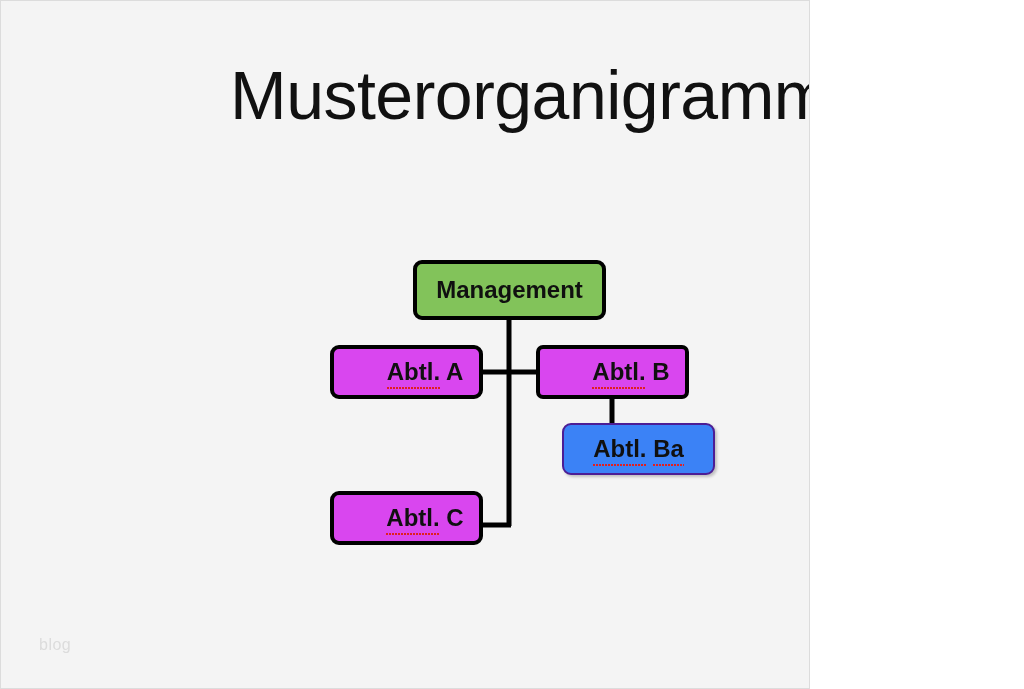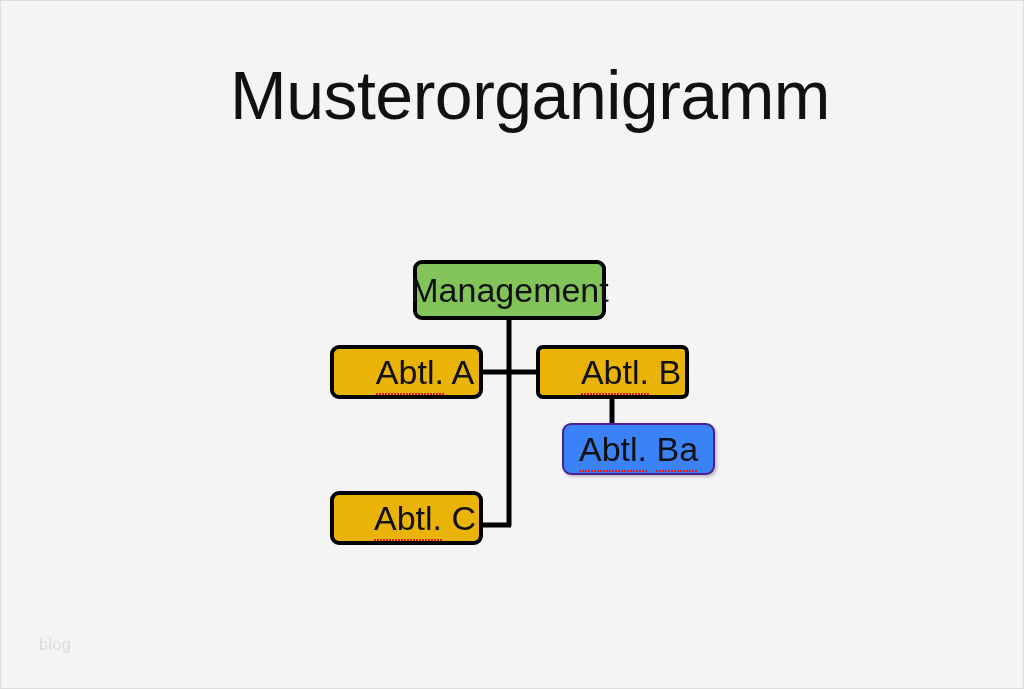--- a/index.html
+++ b/index.html
@@ -3,21 +3,21 @@
 <meta charset="utf-8">
 <style>
   html, body {
     margin: 0;
     padding: 0;
     background: #ffffff;
   }
 
   #canvas {
     position: relative;
-    width: 1024px;
+    width: 810px;
     height: 689px;
     background: #f4f4f4;
     box-sizing: border-box;
     border: 1px solid #dcdcdc;
     overflow: hidden;
     font-family: "Liberation Sans", sans-serif;
   }
 
   
   #title {
@@ -43,32 +43,32 @@
 
   
   .node {
     position: absolute;
     box-sizing: border-box;
     display: flex;
     align-items: center;
     justify-content: center;
     border-radius: 9px;
     color: #101010;
-    font-size: 34px;
-    font-weight: 400;
+    font-size: 24px;
+    font-weight: 700;
     white-space: nowrap;
   }
 
   .node-management {
     background: #82c35a;
     border: 4px solid #000000;
   }
 
   .node-dept {
-    background: #eab308;
+    background: #d946ef;
     border: 4px solid #000000;
     padding-left: 37px;
   }
 
   .node-sub {
     background: #3b82f6;
     border: 2px solid #4c1d95;
     box-shadow: 2px 2px 3px rgba(0, 0, 0, 0.22);
     margin-left: 26px;
   }

